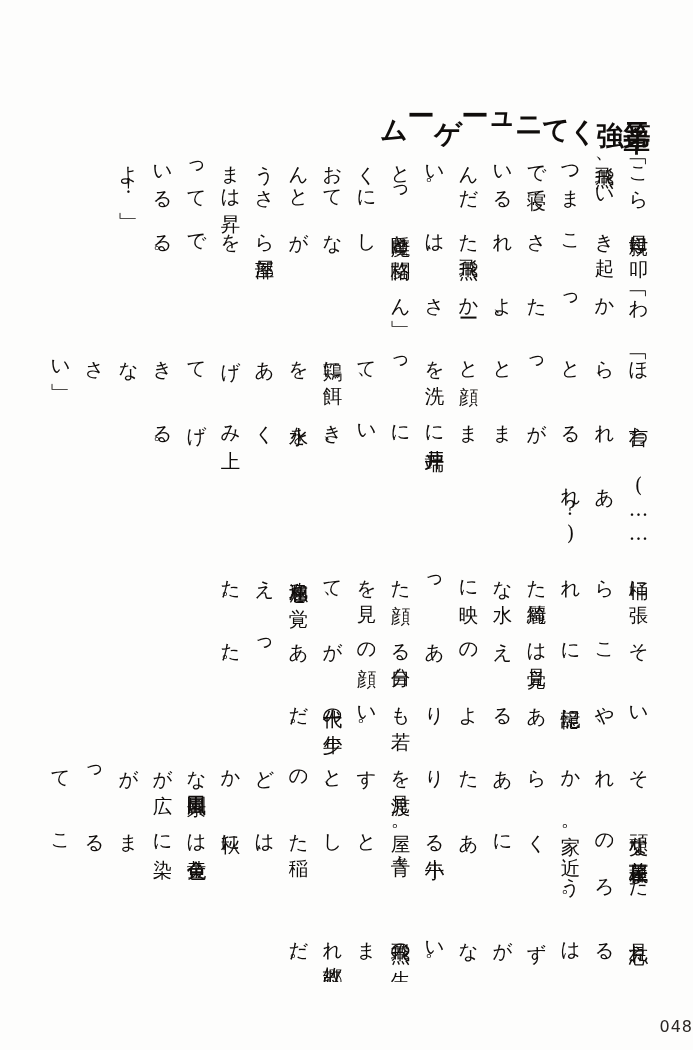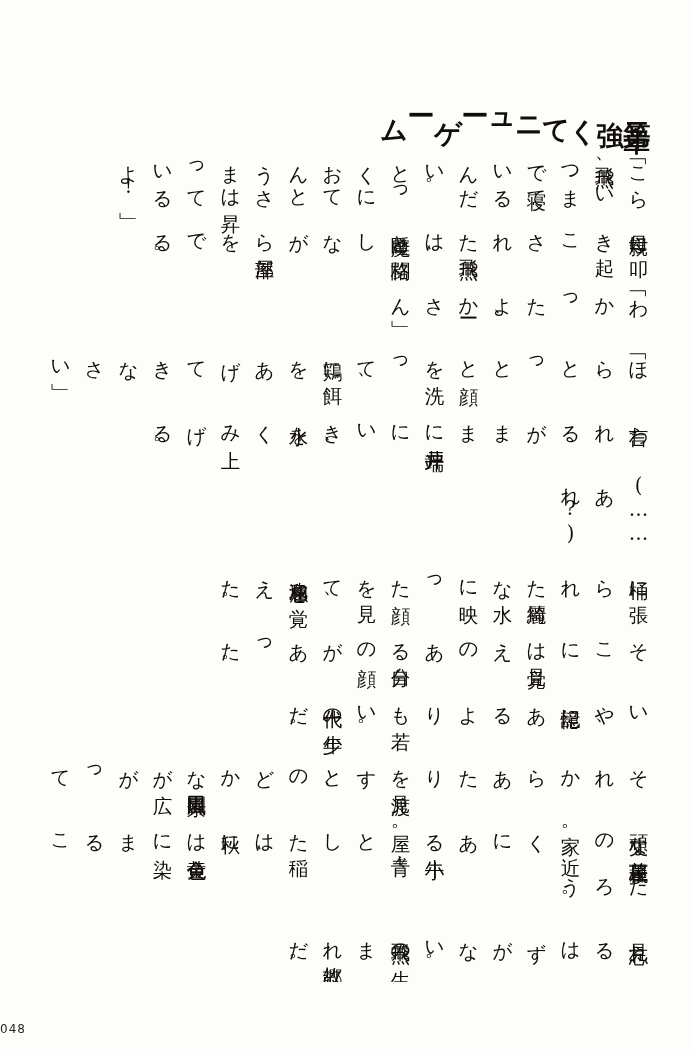--- a/index.html
+++ b/index.html
@@ -85,22 +85,22 @@
 
   .para.indent {
     padding-top: 19px;
   }
 
   .page-number {
     position: absolute;
     bottom: 14px;
     left: 0;
     right: 0;
-    text-align: left;
-    font-size: 12px;
+    text-align: right;
+    font-size: 16px;
     letter-spacing: 1px;
     color: #2a2623;
     font-family: "DejaVu Sans", "Liberation Sans", sans-serif;
     margin-top: 48px;
   }
 </style>
 </head>
 <body>
 
 <div class="page">

